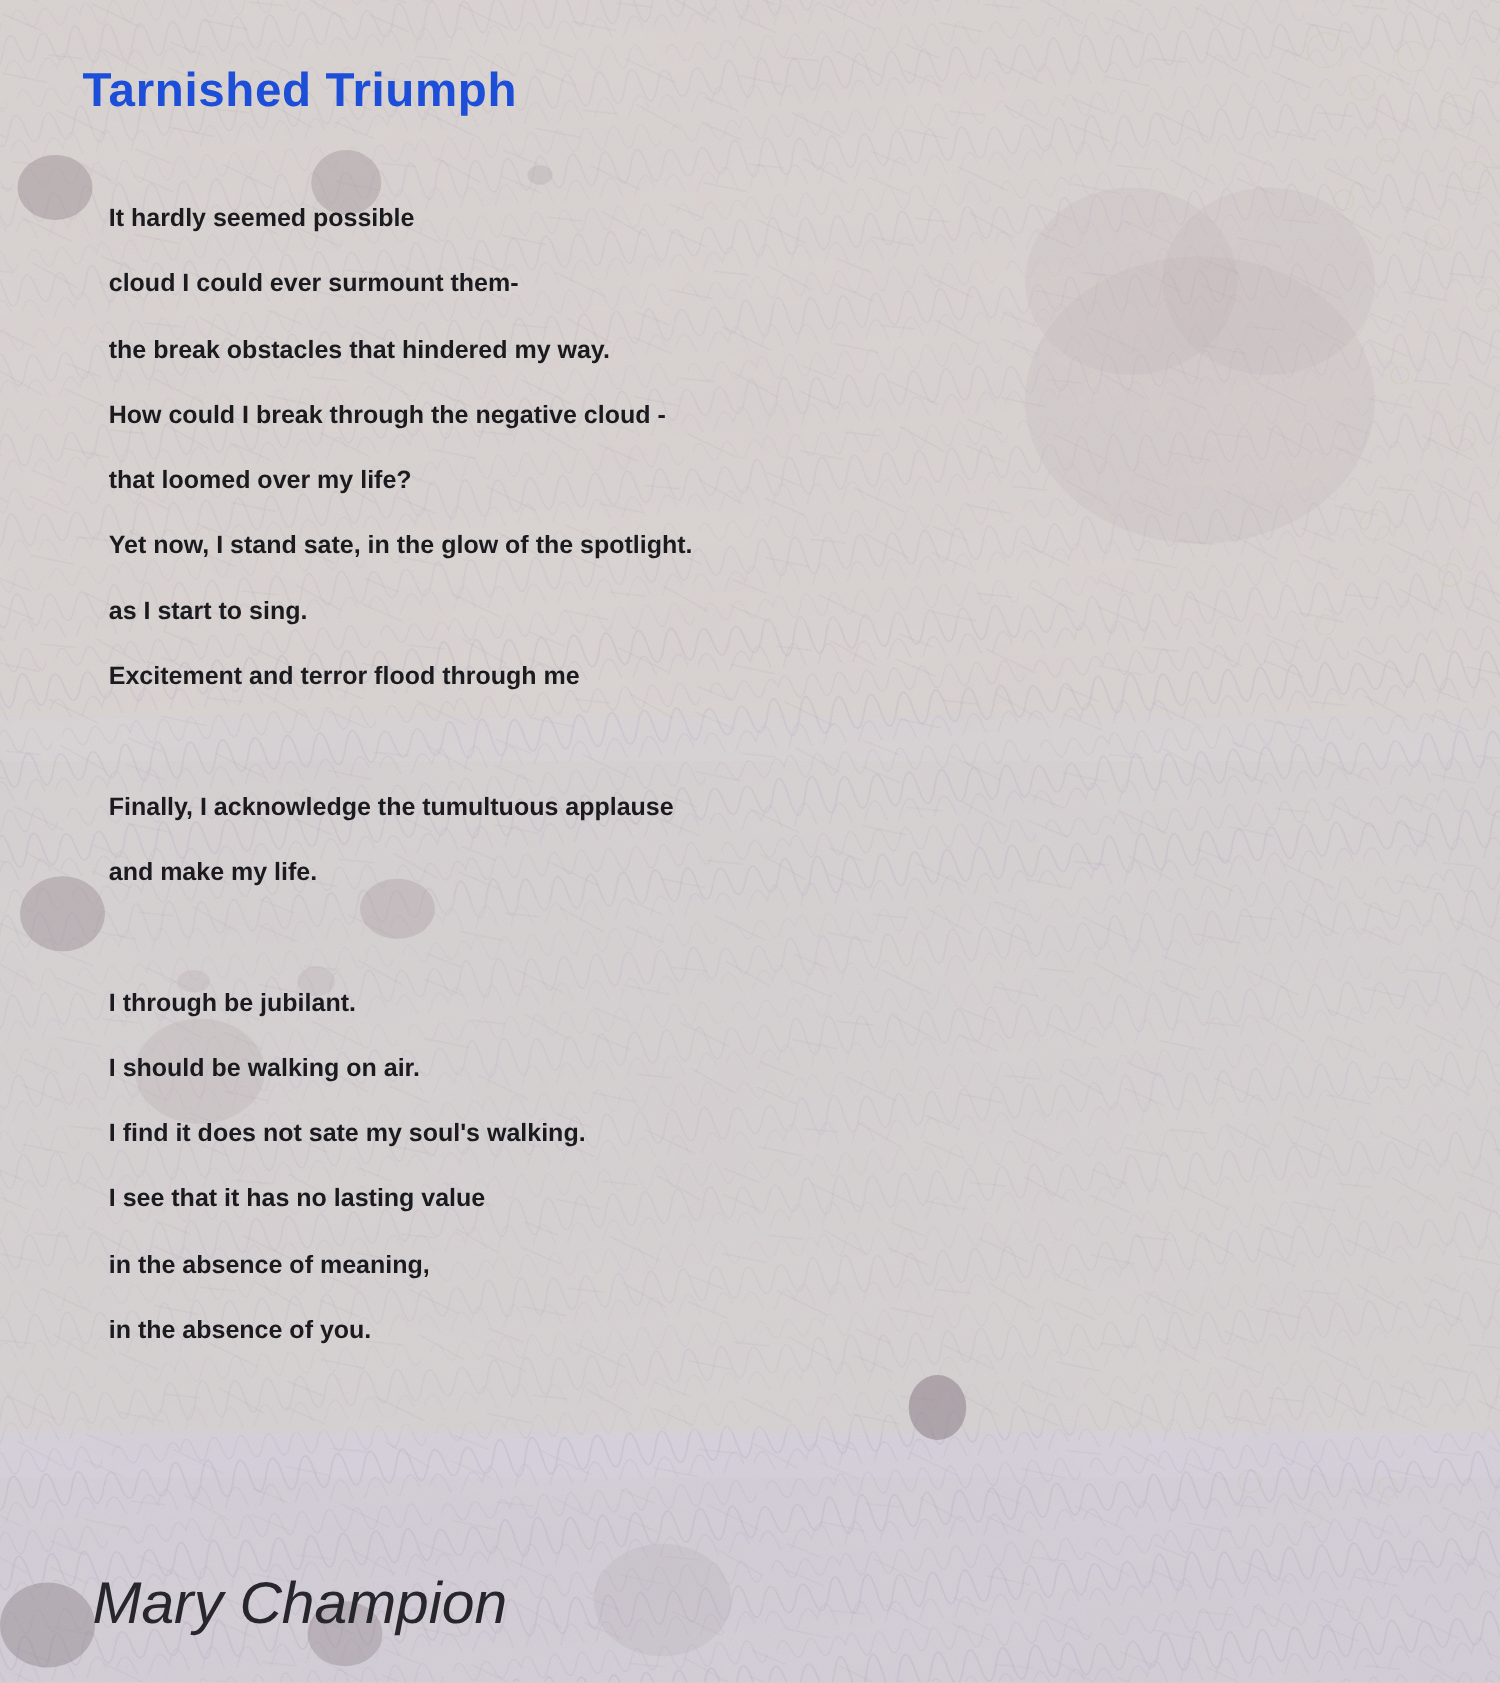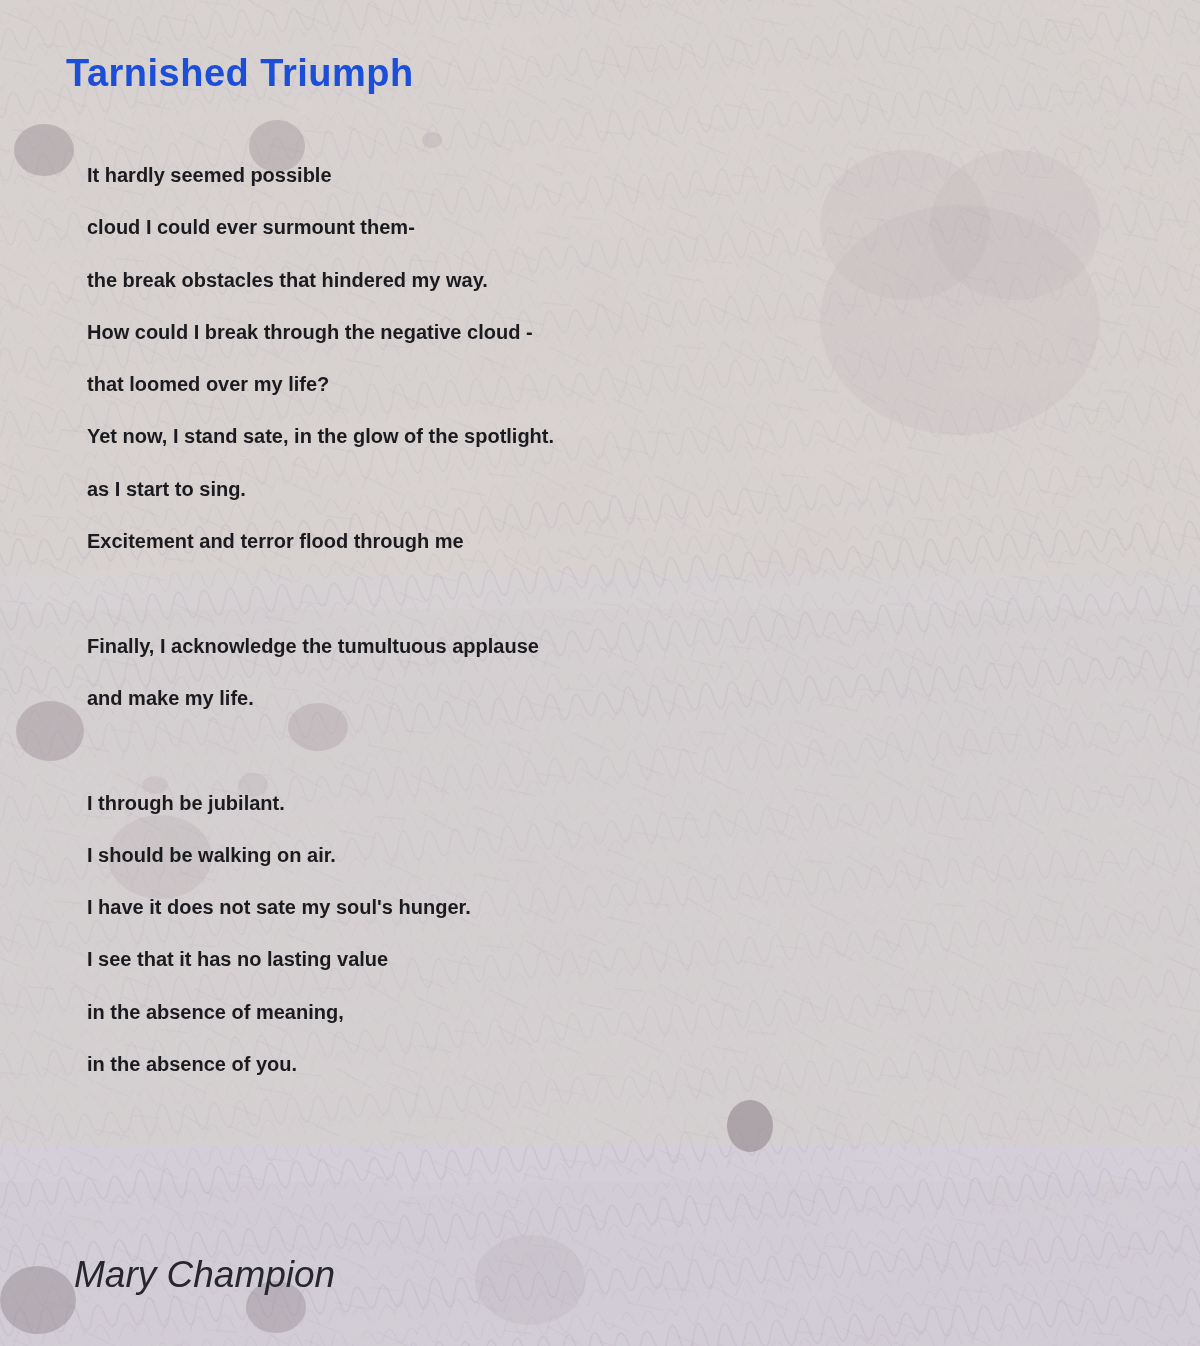--- a/index.html
+++ b/index.html
@@ -33,21 +33,21 @@
     font-size: 20px;
     margin-left: 20px;
   }
   .line { height: 52.3px; line-height: 52.3px; white-space: pre; }
   .stanza + .stanza { margin-top: 52.3px; }
   .author {
     position: absolute;
     left: 74px;
     top: 1254px;
     font-style: italic;
-    font-size: 37px;
+    font-size: 47px;
     color: #26262c;
     white-space: pre;
   }
 </style>
 </head>
 <body>
 
 <div class="page">
 
   <svg class="bg" width="1200" height="1346" viewBox="0 0 1200 1346" xmlns="http://www.w3.org/2000/svg">
@@ -144,21 +144,21 @@
         <div class="line">as I start to sing.</div>
         <div class="line">Excitement and terror flood through me</div>
       </div>
       <div class="stanza">
         <div class="line">Finally, I acknowledge the tumultuous applause</div>
         <div class="line">and make my life.</div>
       </div>
       <div class="stanza">
         <div class="line">I through be jubilant.</div>
         <div class="line">I should be walking on air.</div>
-        <div class="line">I have it does not sate my soul's hunger.</div>
+        <div class="line">I find it does not sate my soul's walking.</div>
         <div class="line">I see that it has no lasting value</div>
         <div class="line">in the absence of meaning,</div>
         <div class="line">in the absence of you.</div>
       </div>
     </div>
 
     <div class="author">Mary Champion</div>
   </div>
 </div>
 

